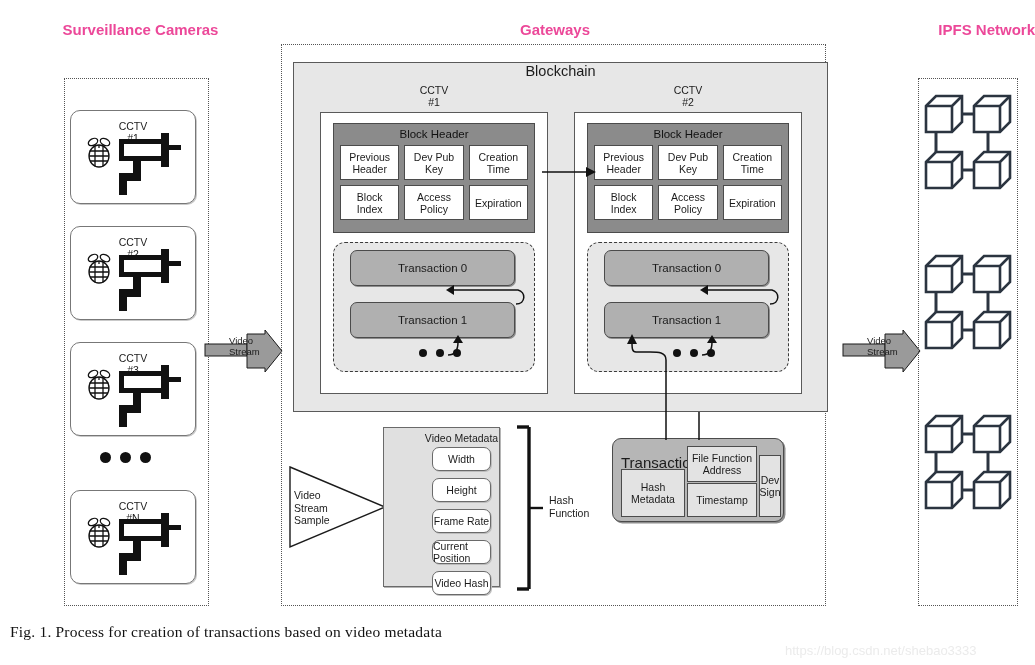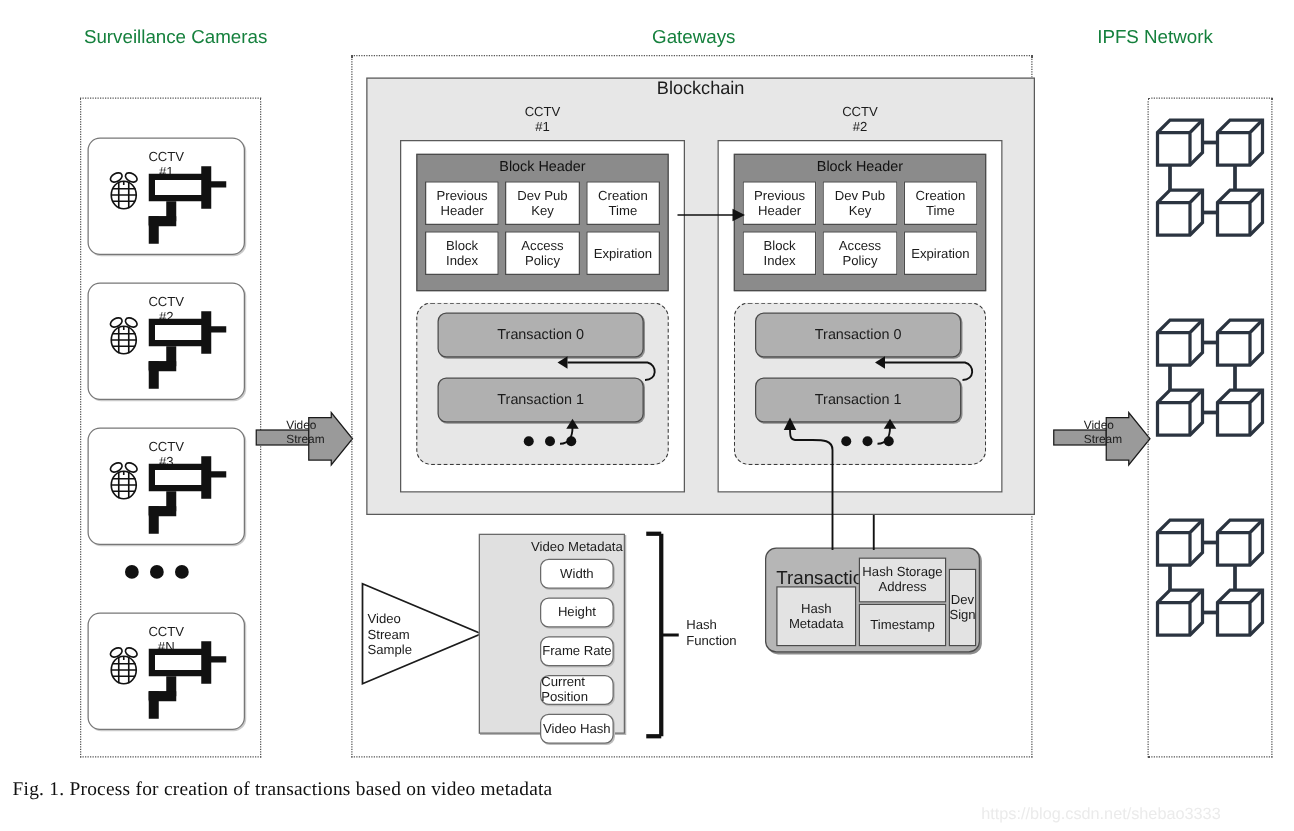--- a/index.html
+++ b/index.html
@@ -15,21 +15,22 @@
     color: #1b1b1b;
     overflow: hidden;
   }
   .abs { position: absolute; box-sizing: border-box; }
 
   
   .col-title {
     text-align: center;
     font-size: 15px;
     line-height: 19px;
-    color: #15803d;
+    color: #ec4899;
+    font-weight: bold;
   }
 
   
   .dotted-region {
     border: 1.5px dotted #555;
     background: transparent;
   }
 
   
   .cam-card {
@@ -203,21 +204,21 @@
   svg { display: block; overflow: visible; }
 </style>
 </head>
 <body>
 
 <div class="abs col-title" style="left:58px; top:20px; width:165px;">Surveillance
 Cameras</div>
 
 <div class="abs col-title" style="left:420px; top:20px; width:270px;">Gateways</div>
 
-<div class="abs col-title" style="left:854px; top:20px; width:140px;">IPFS
+<div class="abs col-title" style="left:895px; top:20px; width:140px;text-align:right;">IPFS
 Network</div>
 
 <div class="abs dotted-region" style="left:64px; top:78px; width:145px; height:528px;"></div>
 
 <div class="abs cam-card" style="left:70px; top:110px; width:126px; height:94px;">
   <div class="cam-label">CCTV
 #1</div>
   <div class="pi-logo">
     <svg width="30" height="34" viewBox="0 0 30 34">
       <g fill="none" stroke="#111" stroke-width="1.3">
@@ -479,21 +480,21 @@
     </g>
   </svg>
 </div>
 <div class="abs plain-label" style="left:549px; top:494px; width:62px;">Hash
 Function</div>
 
 <div class="abs txd-box" style="left:612px; top:438px; width:172px; height:84px;">
   <div class="txd-label" style="left:8px; top:15px;">Transaction</div>
   <div class="txd-cell" style="left:8px; top:30px; width:62px; height:46px;">Hash
 Metadata</div>
-  <div class="txd-cell" style="left:74px; top:7px; width:68px; height:34px;">Hash Storage
+  <div class="txd-cell" style="left:74px; top:7px; width:68px; height:34px;">File Function
 Address</div>
   <div class="txd-cell" style="left:74px; top:44px; width:68px; height:32px;">Timestamp</div>
   <div class="txd-cell" style="left:146px; top:16px; width:20px; height:60px;">Dev
 Sign</div>
 </div>
 
 <div class="abs" style="left:620px; top:330px; width:70px; height:112px;">
   <svg width="70" height="112" viewBox="0 0 70 112">
     <path d="M46 110 L46 30 C46 22 38 22 30 22 L16 22 C12 22 12 18 12 12" fill="none" stroke="#111" stroke-width="1.5"></path>
     <polygon points="7,14 17,14 12,4" fill="#111"></polygon>

